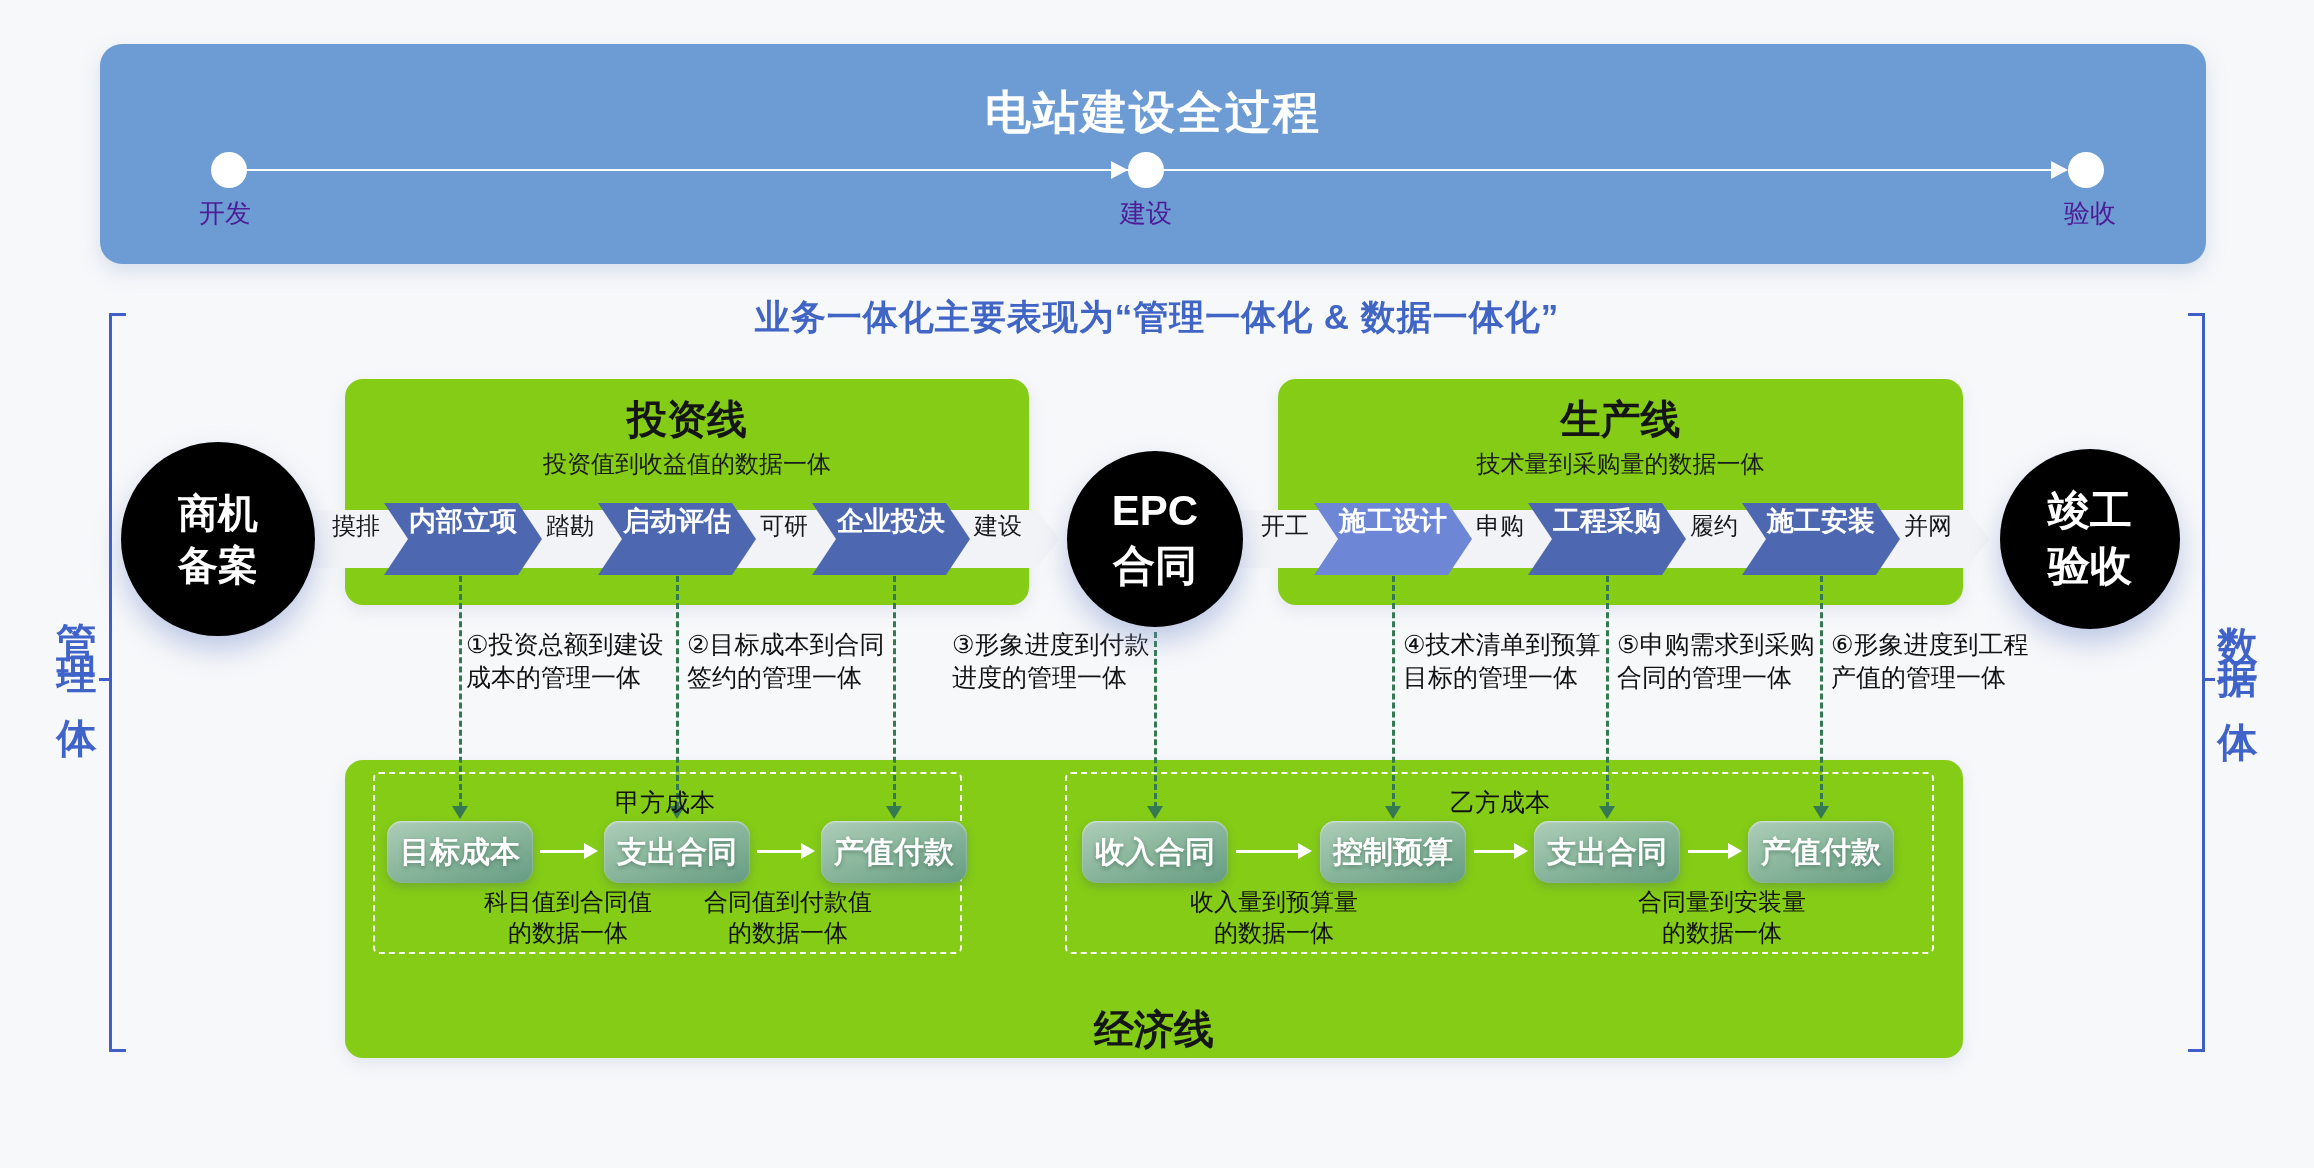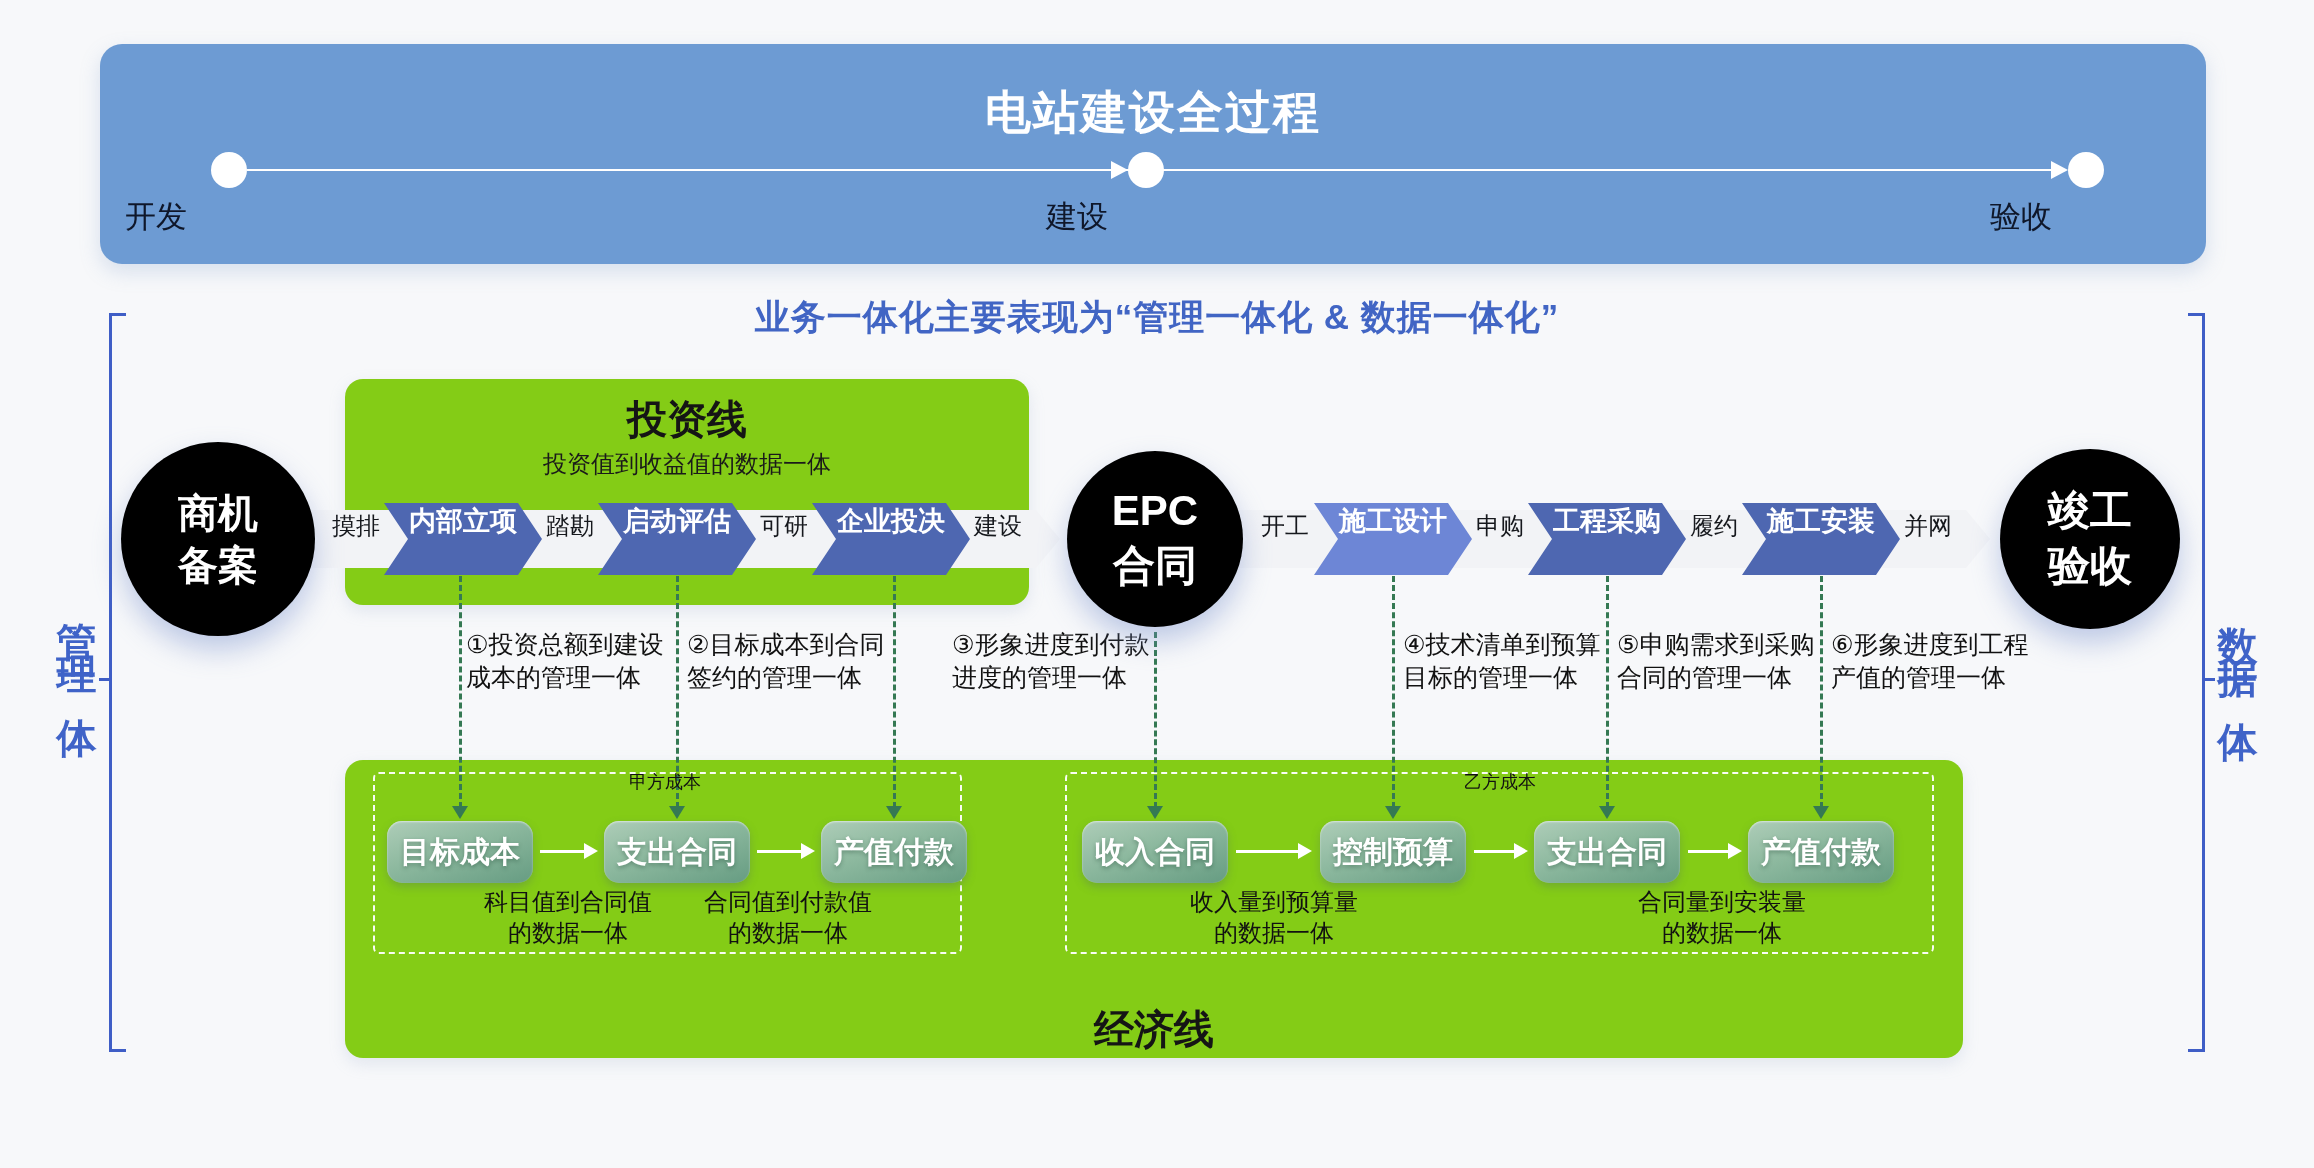--- a/index.html
+++ b/index.html
@@ -14,21 +14,21 @@
 
   
   .banner{position:absolute;left:100px;top:44px;width:2106px;height:220px;
     background:#6d9bd3;border-radius:22px;box-shadow:0 8px 20px rgba(120,150,200,.25);}
   .banner-title{position:absolute;left:0;top:38px;width:100%;text-align:center;
     color:#fff;font-size:46px;font-weight:700;letter-spacing:2px;}
   .tl-dot{position:absolute;width:36px;height:36px;border-radius:50%;background:#fff;top:108px;}
   .tl-line{position:absolute;top:125px;height:2px;background:#fff;}
   .tl-arrow{position:absolute;top:117px;width:0;height:0;
     border-left:17px solid #fff;border-top:9px solid transparent;border-bottom:9px solid transparent;}
-  .tl-label{position:absolute;top:152px;width:200px;text-align:left;color:#0f172a;font-size:31px;font-weight:500;}
+  .tl-label{position:absolute;top:152px;width:200px;text-align:center;color:#4c1d95;font-size:26px;font-weight:500;}
 
   
   .subtitle{position:absolute;left:157px;top:294px;width:2000px;text-align:center;
     font-size:35px;font-weight:700;color:#4165c4;letter-spacing:1px;}
 
   
   .bracket{position:absolute;top:313px;height:733px;width:14px;}
   .bracket.left{left:109px;border-left:3px solid #3f5ec6;border-top:3px solid #3f5ec6;border-bottom:3px solid #3f5ec6;}
   .bracket.right{left:2188px;border-right:3px solid #3f5ec6;border-top:3px solid #3f5ec6;border-bottom:3px solid #3f5ec6;}
   .bracket-tick{position:absolute;top:678px;width:11px;height:3px;background:#3f5ec6;}
@@ -77,21 +77,21 @@
   .dash-arrow{position:absolute;top:806px;width:0;height:0;z-index:3;
     border-left:8px solid transparent;border-right:8px solid transparent;border-top:13px solid #357953;}
 
   
   .anno{position:absolute;top:628px;font-size:25px;color:#111;line-height:1.32;white-space:pre-line;z-index:3;}
 
   
   .dashed-box{position:absolute;border:2px dashed rgba(255,255,255,.95);border-radius:6px;z-index:2;}
   .dashed-box.owner{left:373px;top:772px;width:585px;height:178px;}
   .dashed-box.contractor{left:1065px;top:772px;width:865px;height:178px;}
-  .group-label{position:absolute;top:770px;width:400px;text-align:center;font-size:18px;color:#111;z-index:4;}
+  .group-label{position:absolute;top:786px;width:400px;text-align:center;font-size:25px;color:#111;z-index:4;}
   .gbox{position:absolute;top:821px;width:146px;height:62px;border-radius:15px;
     background:linear-gradient(160deg,#aecdb8 0%,#8cb89e 45%,#669c82 100%);
     color:#fff;font-weight:700;font-size:30px;display:flex;align-items:center;justify-content:center;
     text-shadow:0 2px 4px rgba(30,70,50,.4);z-index:5;
     box-shadow:inset 0 1px 2px rgba(255,255,255,.55),0 4px 9px rgba(80,115,95,.35);}
   .warrow{position:absolute;top:850px;height:3px;background:#fff;z-index:4;}
   .warrow::after{content:"";position:absolute;right:-14px;top:-7px;width:0;height:0;
     border-left:14px solid #fff;border-top:8px solid transparent;border-bottom:8px solid transparent;}
   .sublabel{position:absolute;top:886px;width:300px;text-align:center;font-size:24px;color:#111;
     line-height:1.3;white-space:pre-line;z-index:4;}
@@ -120,20 +120,24 @@
   <div class="bracket left"></div>
   <div class="bracket-tick left"></div>
   <div class="v-label left">管理一体</div>
   <div class="bracket right"></div>
   <div class="bracket-tick right"></div>
   <div class="v-label right">数据一体</div>
 
   <div class="panel invest">
     <div class="panel-title line-top">投资线</div>
     <div class="panel-sub">投资值到收益值的数据一体</div>
+  </div>
+  <div class="panel produce">
+    <div class="panel-title line-top">生产线</div>
+    <div class="panel-sub">技术量到采购量的数据一体</div>
   </div>
   <div class="panel economic">
     <div class="economic-title">经济线</div>
   </div>
 
   <div class="chev light" style="left:294px;">
       <span>摸排</span>
     </div>
   <div class="chev dark" style="left:384px;">
       <span>内部立项</span>

